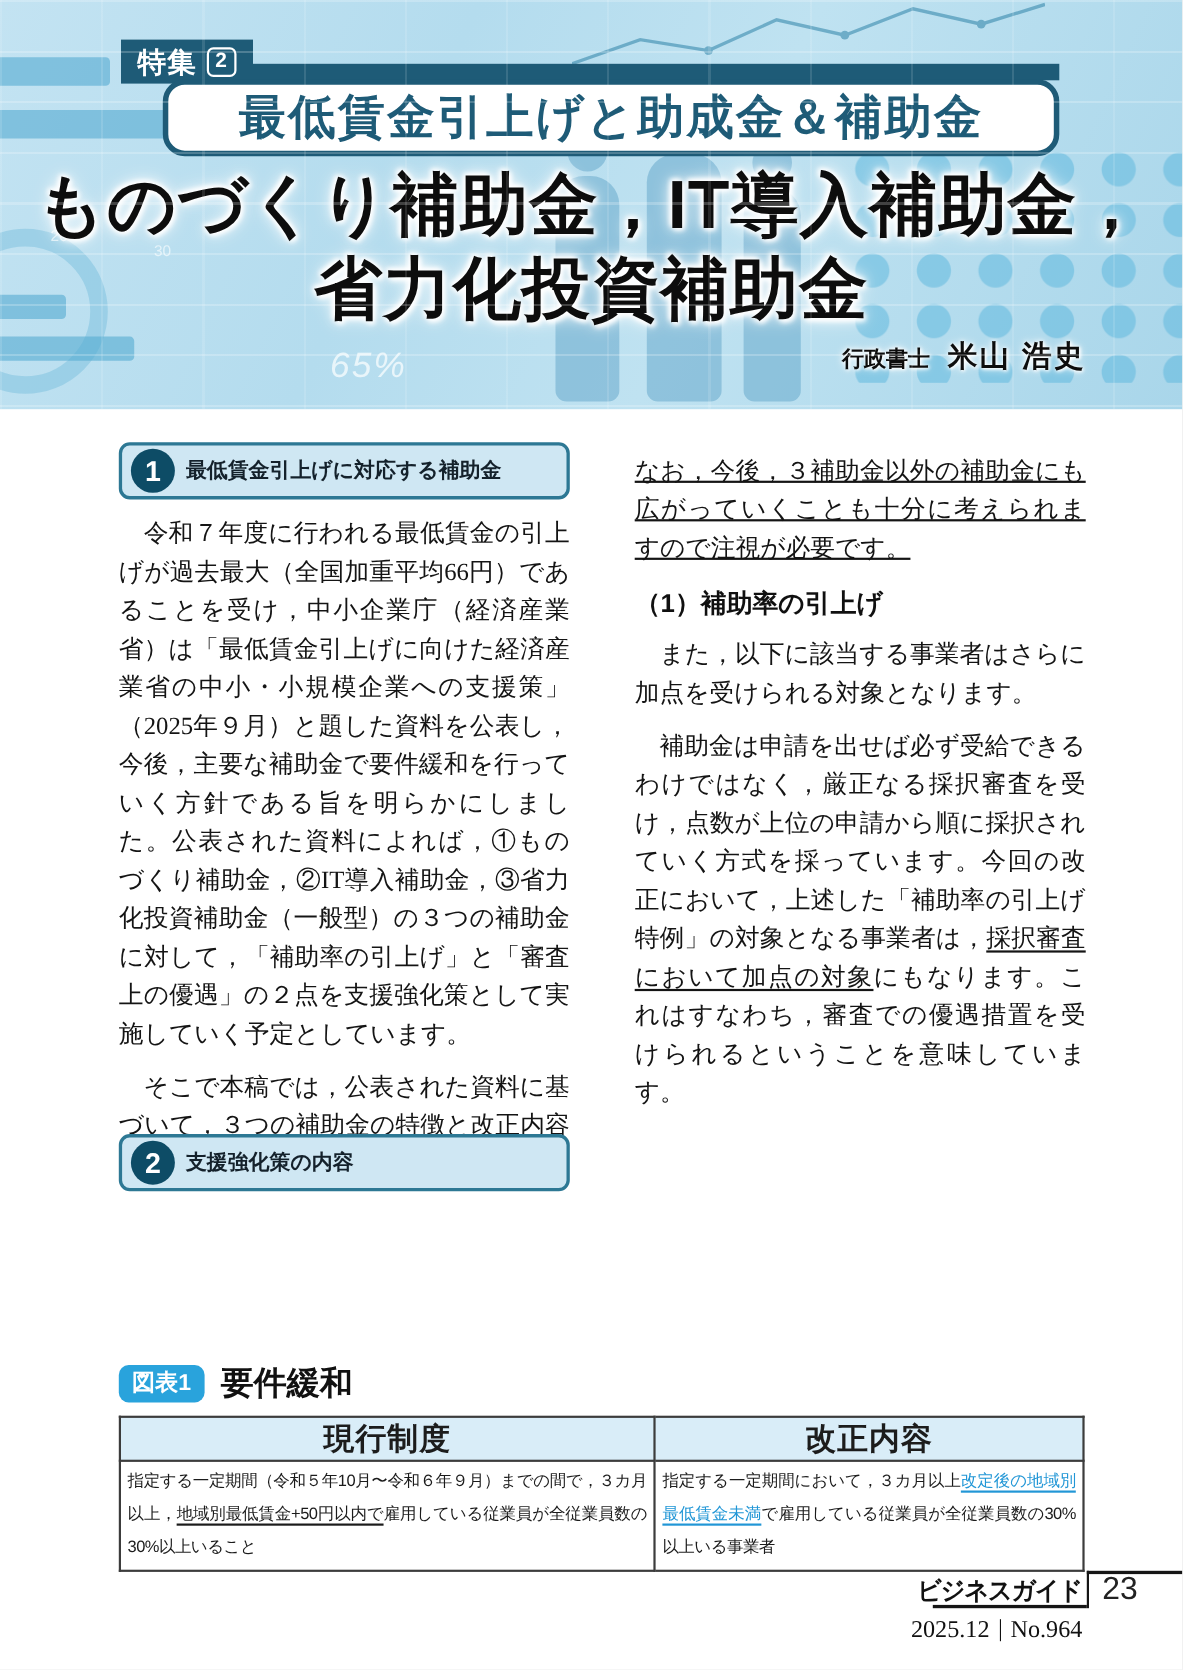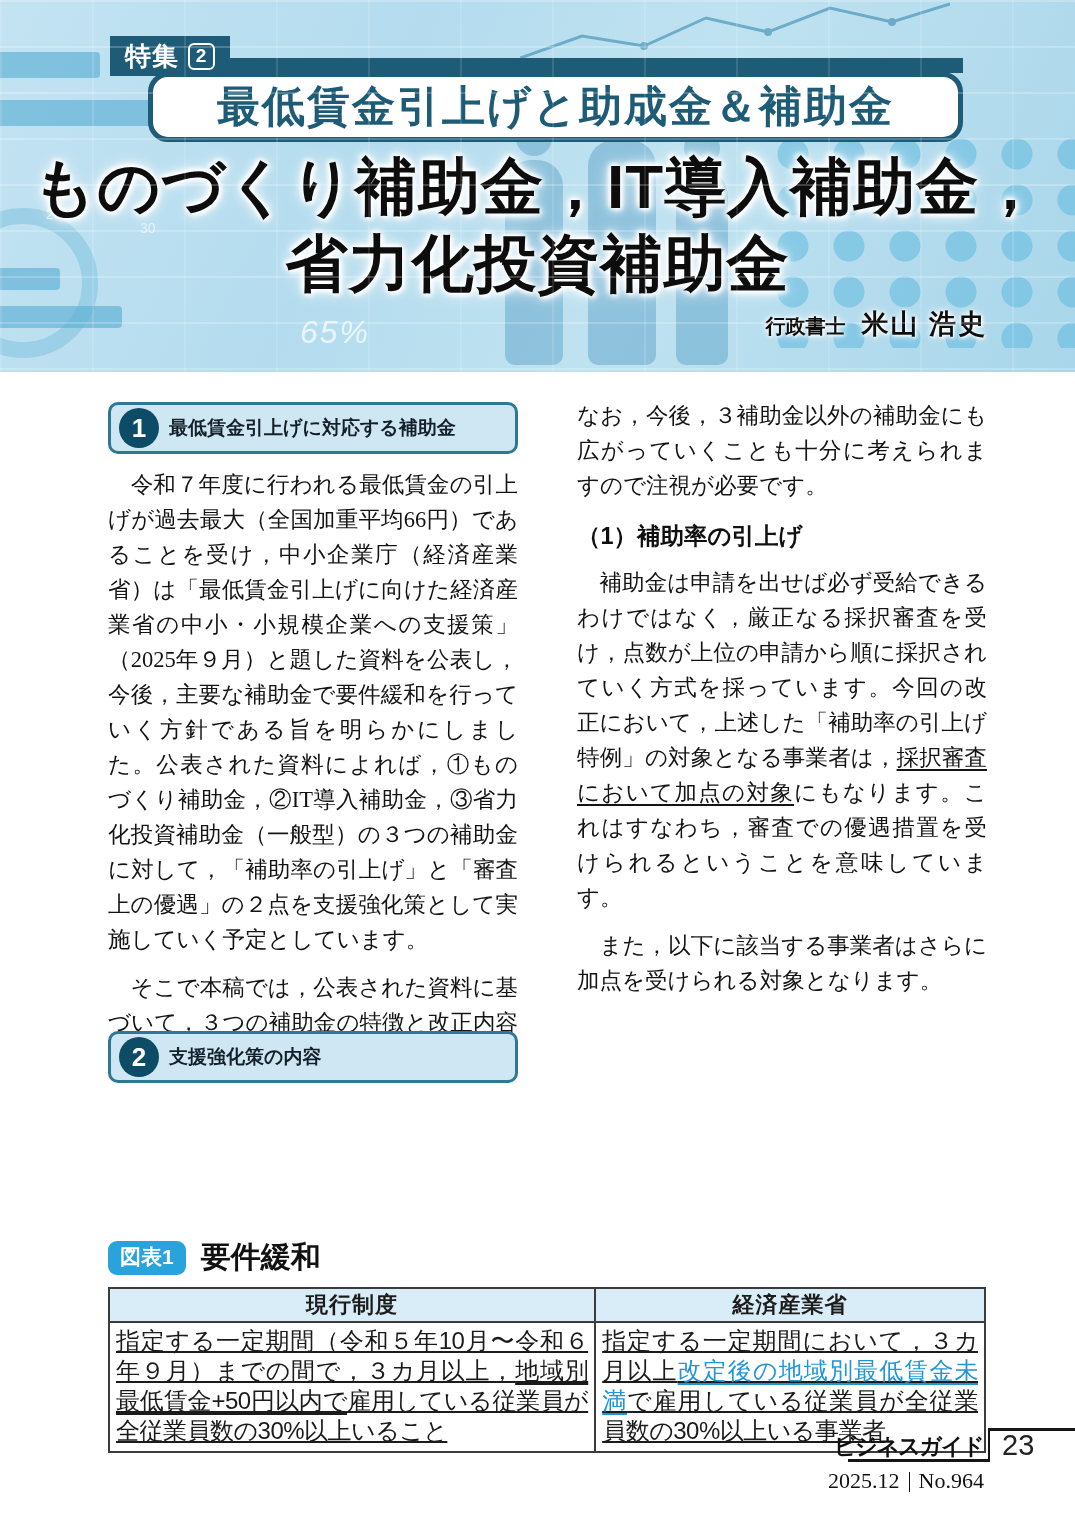--- a/index.html
+++ b/index.html
@@ -74,39 +74,39 @@
     height:52px; display:flex; align-items:center; gap:10px; padding-left:8px;
     background:#cfe7f3; border:3px solid #2d7894; border-radius:10px;
   }
   .sec-head .circle {
     width:40px; height:40px; border-radius:50%; background:#0d4c66; color:#fff; flex:0 0 40px;
     display:flex; align-items:center; justify-content:center; font-size:26px; font-weight:900;
   }
   .sec-head .t { font-size:19px; font-weight:900; color:#14212b; letter-spacing:0; }
 
   p.body { margin-top:13px; font-size:22.5px; line-height:35px; text-align:justify; }
-  .col-right p.body:first-child { margin-top:0; }
+  .col-right p.body:first-child { margin-top:12px;text-decoration:underline; }
   h3.sub { margin:17px 0 13px; font-size:23.5px; font-weight:900; color:#101010; }
   .ref-link { color:#1e96d2; font-weight:900; font-family:"Liberation Sans","DejaVu Sans",sans-serif; }
   .u-dark { text-decoration:underline; text-decoration-thickness:1.5px; text-underline-offset:4px; }
 
   
   .figure { position:absolute; left:108px; top:1237px; width:878px; }
   .fig-label { display:flex; align-items:center; gap:15px; margin-bottom:9px; }
   .fig-badge { background:#29a3dc; color:#fff; font-size:21px; font-weight:800;
     padding:2px 12px 4px; border-radius:9px; }
   .fig-title { font-size:30px; font-weight:900; color:#111; }
   table.req { width:100%; border-collapse:collapse; table-layout:fixed; }
   table.req th, table.req td { border:2px solid #3c3c3c; }
   table.req th {
-    background:#d9edf8; height:34px; font-size:22px; font-weight:600; color:#1c1c1c;
+    background:#d9edf8; height:34px; font-size:28px; font-weight:600; color:#1c1c1c;
     text-align:center; letter-spacing:1px;
   }
-  table.req td { font-size:24px; line-height:30px; padding:3px 6px 5px; color:#1b1b1b;
-    text-align:justify; letter-spacing:-0.5px; vertical-align:top;text-decoration:underline; }
+  table.req td { font-size:15px; line-height:30px; padding:3px 6px 5px; color:#1b1b1b;
+    text-align:justify; letter-spacing:-0.5px; vertical-align:top; }
   .col-current { width:55.5%; } .col-revised { width:44.5%; }
   .hl-blue { color:#2196d6; text-decoration:underline; text-decoration-thickness:1.5px; text-underline-offset:4px; }
 
   
   .f-rule-low  { position:absolute; left:848px; top:1459px; width:140px; border-top:3px solid #151515; }
   .f-rule-vert { position:absolute; left:988px; top:1428px; height:34px; border-left:2px solid #151515; }
   .f-rule-high { position:absolute; left:988px; top:1428px; width:87px;  border-top:3px solid #151515; }
   .f-logo { position:absolute; right:91px; top:1431px; font-size:23px; font-weight:900;
     color:#111; letter-spacing:-1px; transform:scaleX(.95); transform-origin:right center; }
   .f-page { position:absolute; left:1002px; top:1429px; font-size:29px; color:#222; }
@@ -175,38 +175,38 @@
       <span class="circle">2</span>
       <span class="t">支援強化策の内容</span>
     </div>
   </div>
 
   <div class="col-right">
     <p class="body">なお，今後，３補助金以外の補助金にも広がっていくことも十分に考えられますので注視が必要です。</p>
 
     <h3 class="sub sans">（1）補助率の引上げ</h3>
 
+    <p class="body">　また，以下に該当する事業者はさらに加点を受けられる対象となります。</p>
     <p class="body"><span>　補助金は申請を出せば必ず受給できるわけではなく，厳正なる採択審査を受け，点数が上位の申請から順に採択されていく方式を採っています。今回の改正において，上述した「補助率の引上げ特例」の対象となる事業者は，</span><span class="u-dark">採択審査において加点の対象</span><span>にもなります。これはすなわち，審査での優遇措置を受けられるということを意味しています。</span></p>
-    <p class="body">　また，以下に該当する事業者はさらに加点を受けられる対象となります。</p>
   </div>
 
   <div class="figure sans">
     <div class="fig-label">
       <span class="fig-badge">図表1</span>
       <span class="fig-title">要件緩和</span>
     </div>
     <table class="req">
       <colgroup>
           <col class="col-current">
           <col class="col-revised">
         </colgroup>
       <thead>
         <tr>
           <th>現行制度</th>
-          <th>経済産業省</th>
+          <th>改正内容</th>
         </tr>
       </thead>
       <tbody>
         <tr>
           <td><span>指定する一定期間（令和５年10月〜令和６年９月）までの間で，３カ月以上，</span><span class="u-dark">地域別最低賃金+50円以内で</span><span>雇用している従業員が全従業員数の30%以上いること</span></td>
           <td><span>指定する一定期間において，３カ月以上</span><span class="hl-blue">改定後の地域別最低賃金未満</span><span>で雇用している従業員が全従業員数の30%以上いる事業者</span></td>
         </tr>
       </tbody>
     </table>
   </div>

